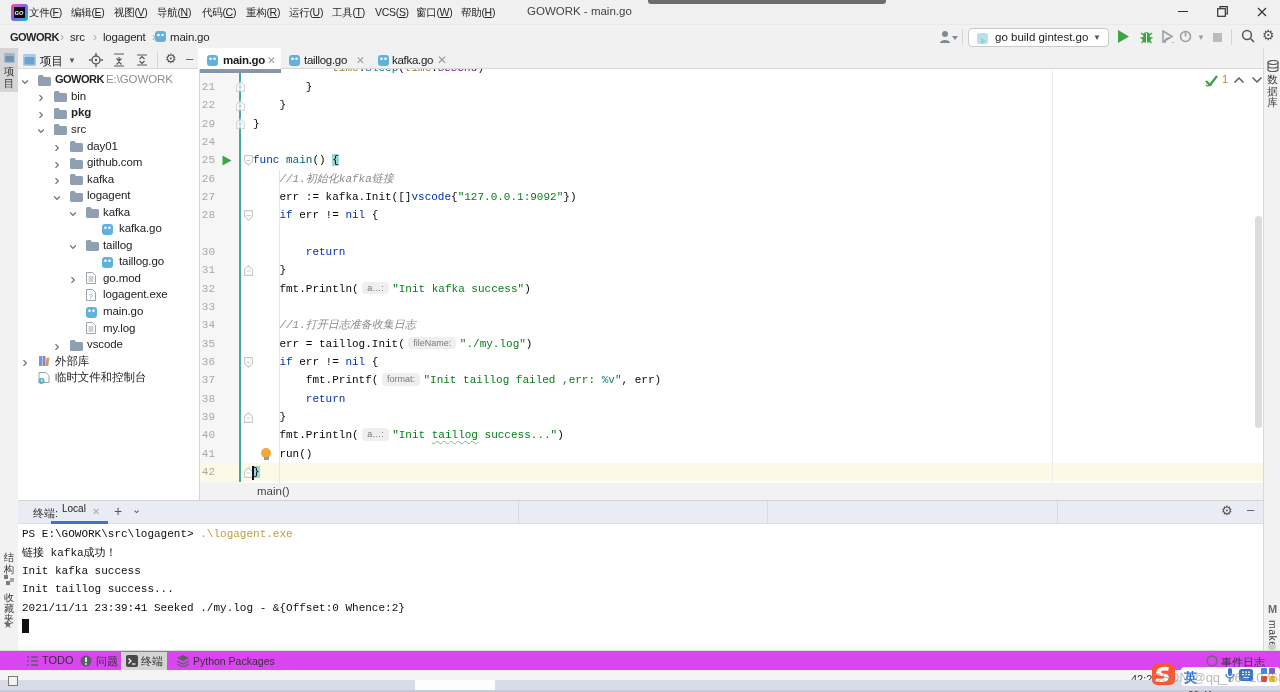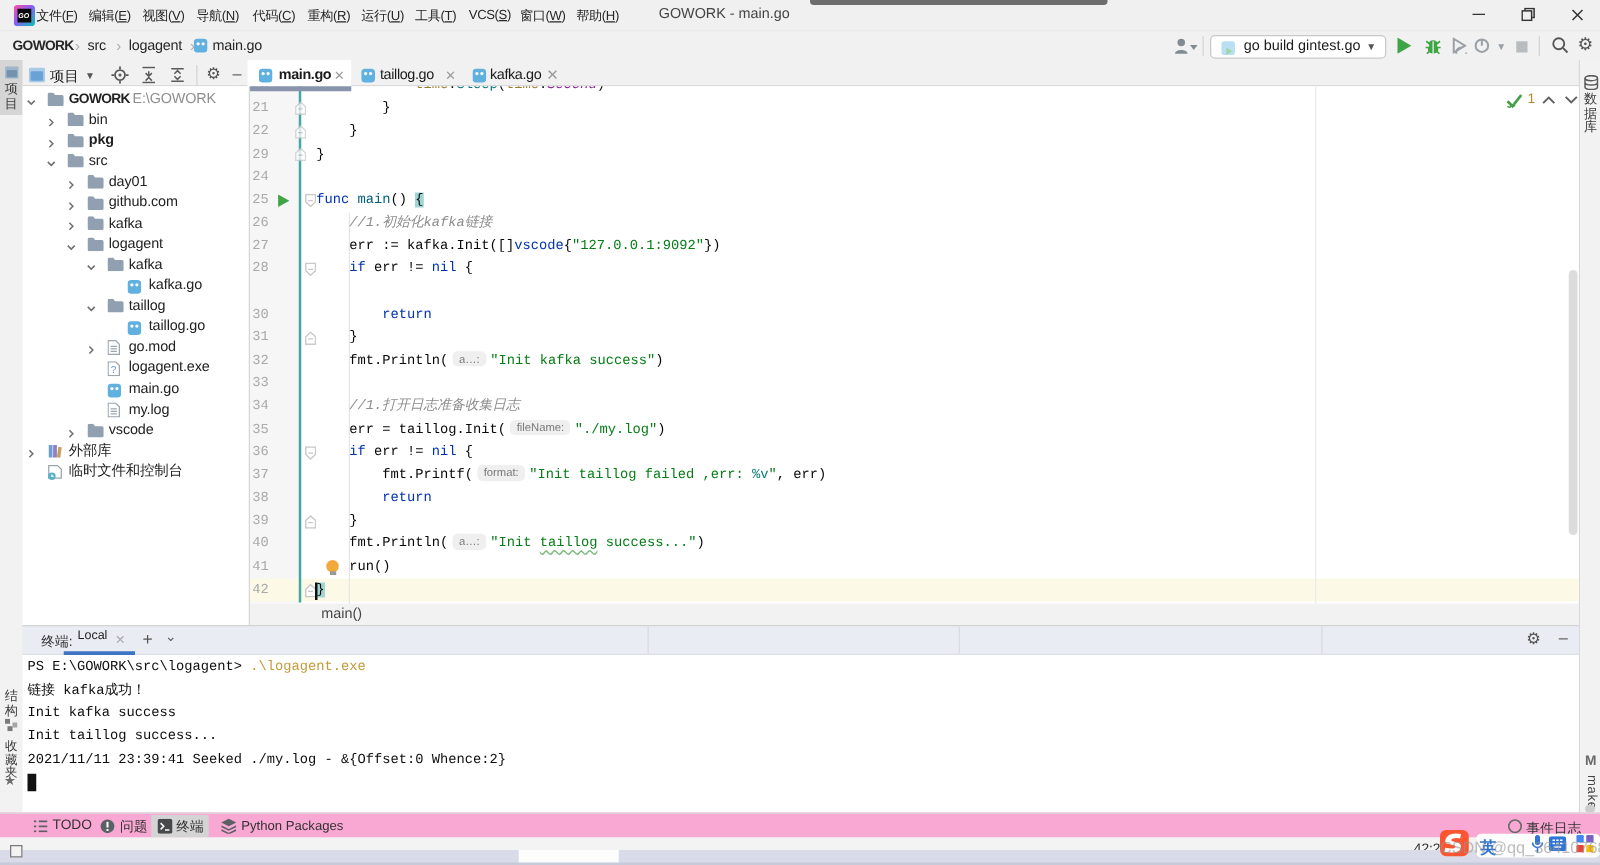--- a/index.html
+++ b/index.html
@@ -51,21 +51,21 @@
 #scrollthumb{position:absolute;left:1055px;top:147px;width:7px;height:212px;background:#dcdcdc;border-radius:4px}
 .squig{text-decoration:underline;text-decoration-style:wavy;text-decoration-color:#7cb87c;text-decoration-thickness:1px;text-underline-offset:2px}
 
 #ebread{position:absolute;left:200px;top:483px;width:1063px;height:17px;background:#f2f2f2;font-size:11.5px;color:#454545;line-height:17px}
 
 #termhead{position:absolute;left:18px;top:500px;width:1245px;height:24px;background:#e9ecf3;border-top:1px solid #d3d3d3;border-bottom:1px solid #dcdfe6}
 #termbody{position:absolute;left:18px;top:524px;width:1245px;height:126px;background:#fff}
 .tline{position:absolute;left:4px;height:18.3px;font:11px/18.3px "Liberation Mono",monospace;color:#0e0e0e;white-space:pre}
 .ps{color:#c49b3c}
 
-#statusbar{position:absolute;left:0;top:650px;width:1280px;height:20px;background:#f9a8d4;border-top:1px solid #dadada;font-size:11px;color:#333}
+#statusbar{position:absolute;left:0;top:650px;width:1280px;height:20px;background:#d946ef;border-top:1px solid #dadada;font-size:11px;color:#333}
 #bottomgray{position:absolute;left:0;top:670px;width:1280px;height:10px;background:#f3f3f3}
 #taskbar{position:absolute;left:0;top:680px;width:1280px;height:12px;background:#d9dce8}
 #taskbar .active{position:absolute;left:415px;top:0;width:80px;height:12px;background:#fdfdfd}
 #taskbar .bottom{position:absolute;left:0;top:10px;width:1280px;height:2px;background:#c6cad9}
 .sico{display:inline-block;vertical-align:-2px}
 
 #wm{position:absolute;left:1152px;top:669.5px;font-size:13px;color:rgba(148,148,148,0.62);white-space:nowrap;z-index:12}
 #csdnlogo{position:absolute;left:1152px;top:663.5px;width:23px;height:21.5px;background:#fc5531;border-radius:5px;z-index:10}
 </style></head>
 <body>

